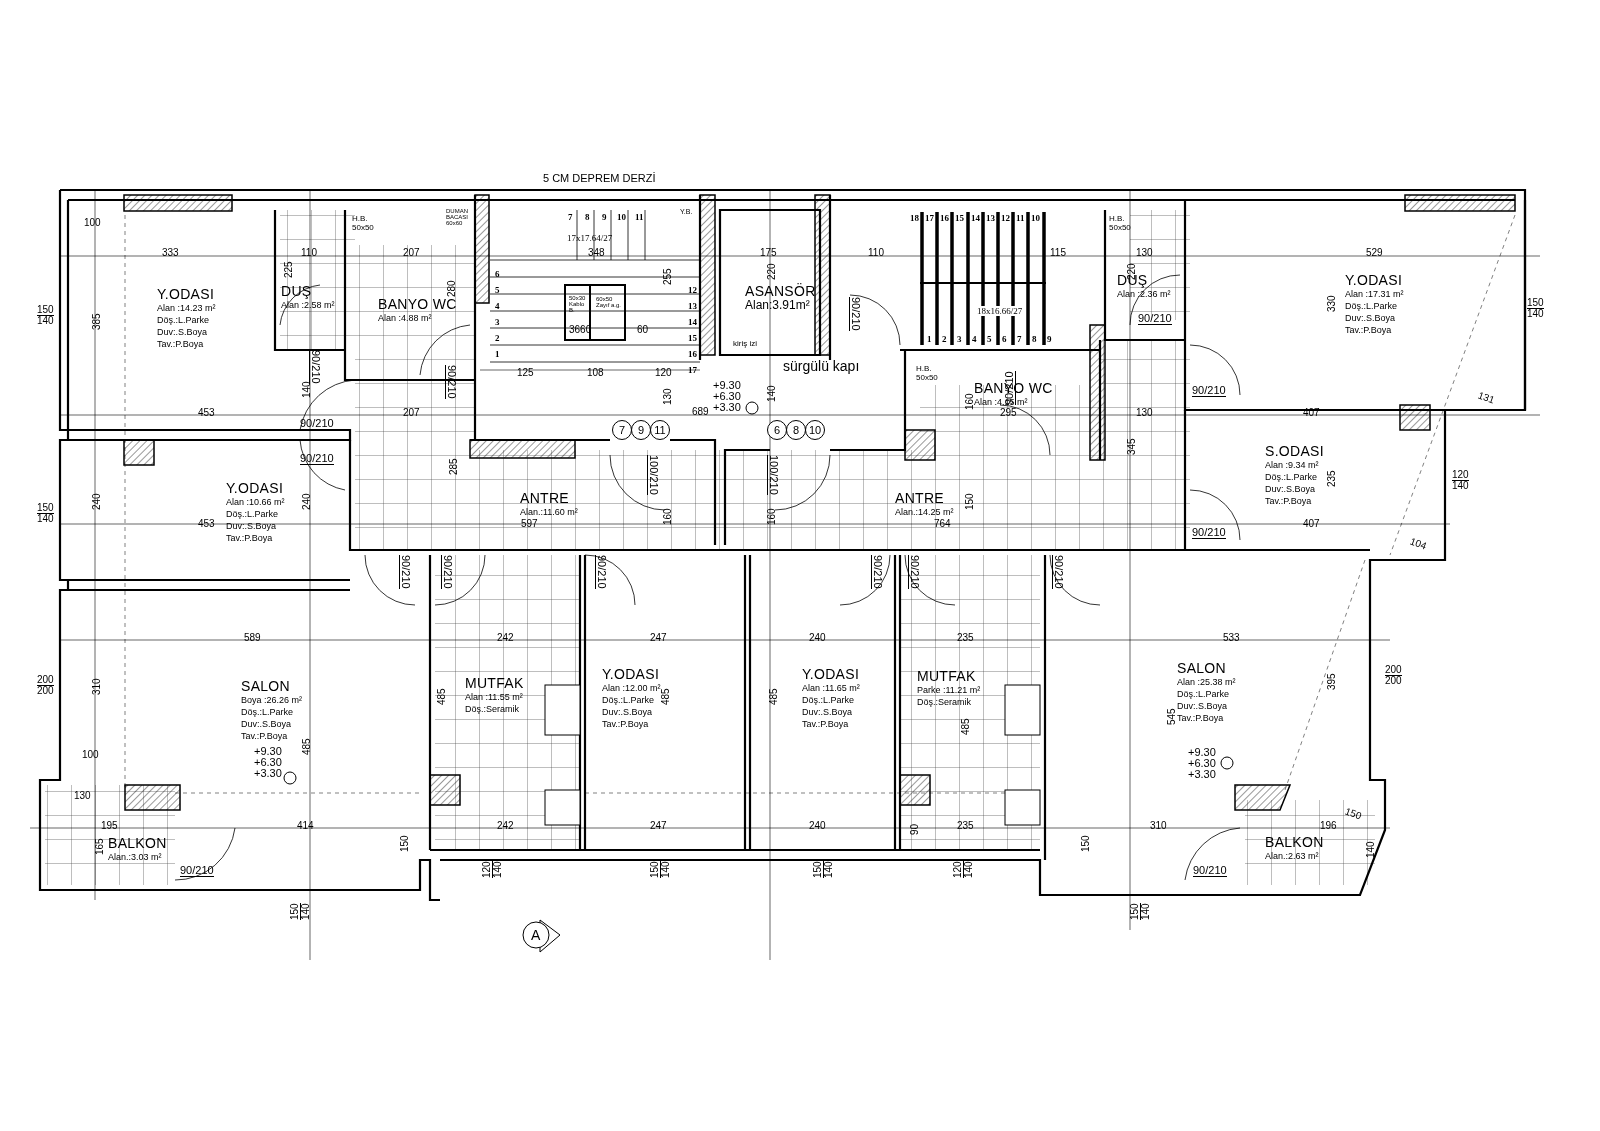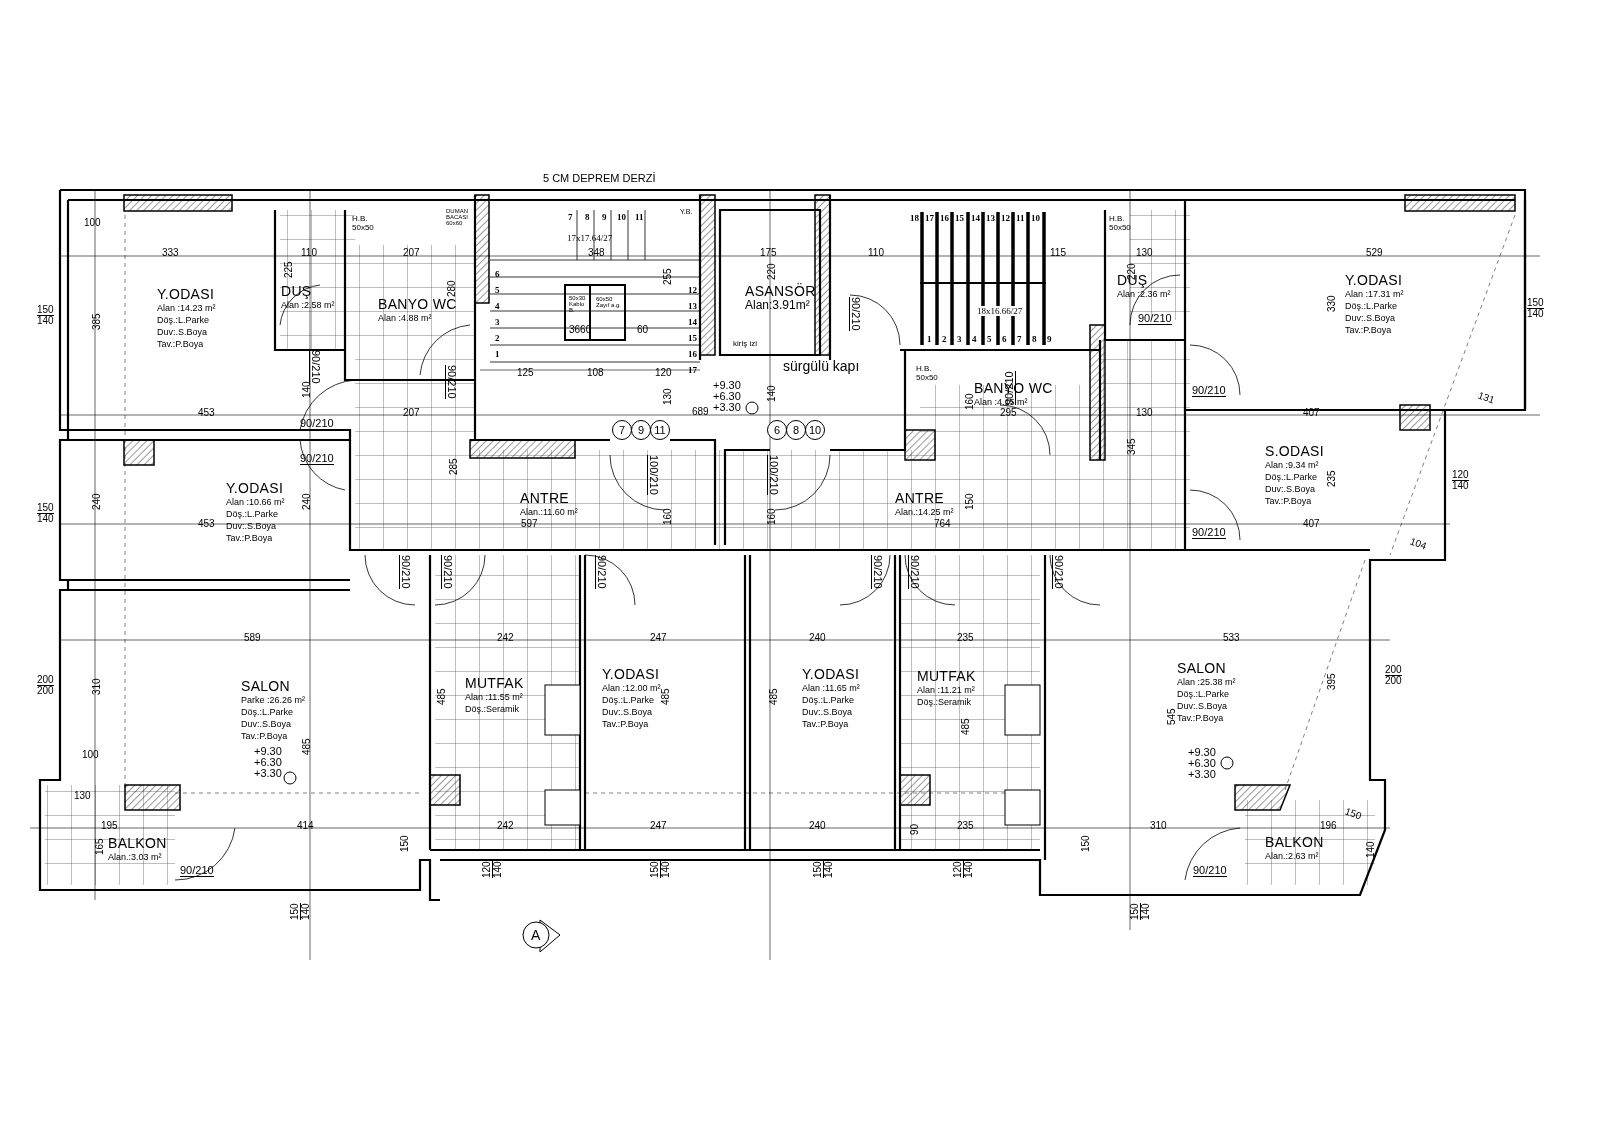--- a/index.html
+++ b/index.html
@@ -242,21 +242,21 @@
 <div class="lbl" style="left:520px;top:490px;">
   <div class="room-name">ANTRE</div>
   <div class="room-info">Alan.:11.60 m²</div>
 </div>
 <div class="lbl" style="left:895px;top:490px;">
   <div class="room-name">ANTRE</div>
   <div class="room-info">Alan.:14.25 m²</div>
 </div>
 <div class="lbl" style="left:241px;top:678px;">
   <div class="room-name">SALON</div>
-  <div class="room-info">Parke :26.26 m²</div>
+  <div class="room-info">Boya :26.26 m²</div>
   <div class="room-info">Döş.:L.Parke</div>
   <div class="room-info">Duv:.S.Boya</div>
   <div class="room-info">Tav.:P.Boya</div>
 </div>
 <div class="lbl" style="left:465px;top:675px;">
   <div class="room-name">MUTFAK</div>
   <div class="room-info">Alan :11.55 m²</div>
   <div class="room-info">Döş.:Seramik</div>
 </div>
 <div class="lbl" style="left:602px;top:666px;">
@@ -268,21 +268,21 @@
 </div>
 <div class="lbl" style="left:802px;top:666px;">
   <div class="room-name">Y.ODASI</div>
   <div class="room-info">Alan :11.65 m²</div>
   <div class="room-info">Döş.:L.Parke</div>
   <div class="room-info">Duv:.S.Boya</div>
   <div class="room-info">Tav.:P.Boya</div>
 </div>
 <div class="lbl" style="left:917px;top:668px;">
   <div class="room-name">MUTFAK</div>
-  <div class="room-info">Alan :11.21 m²</div>
+  <div class="room-info">Parke :11.21 m²</div>
   <div class="room-info">Döş.:Seramik</div>
 </div>
 <div class="lbl" style="left:1177px;top:660px;">
   <div class="room-name">SALON</div>
   <div class="room-info">Alan :25.38 m²</div>
   <div class="room-info">Döş.:L.Parke</div>
   <div class="room-info">Duv:.S.Boya</div>
   <div class="room-info">Tav.:P.Boya</div>
 </div>
 <div class="lbl" style="left:108px;top:835px;">

